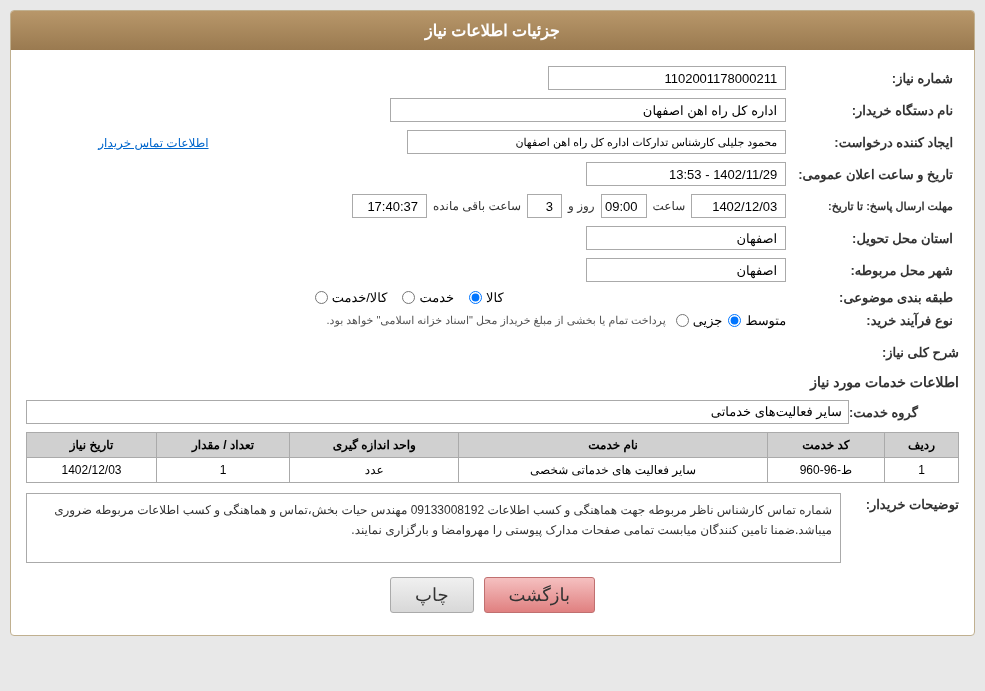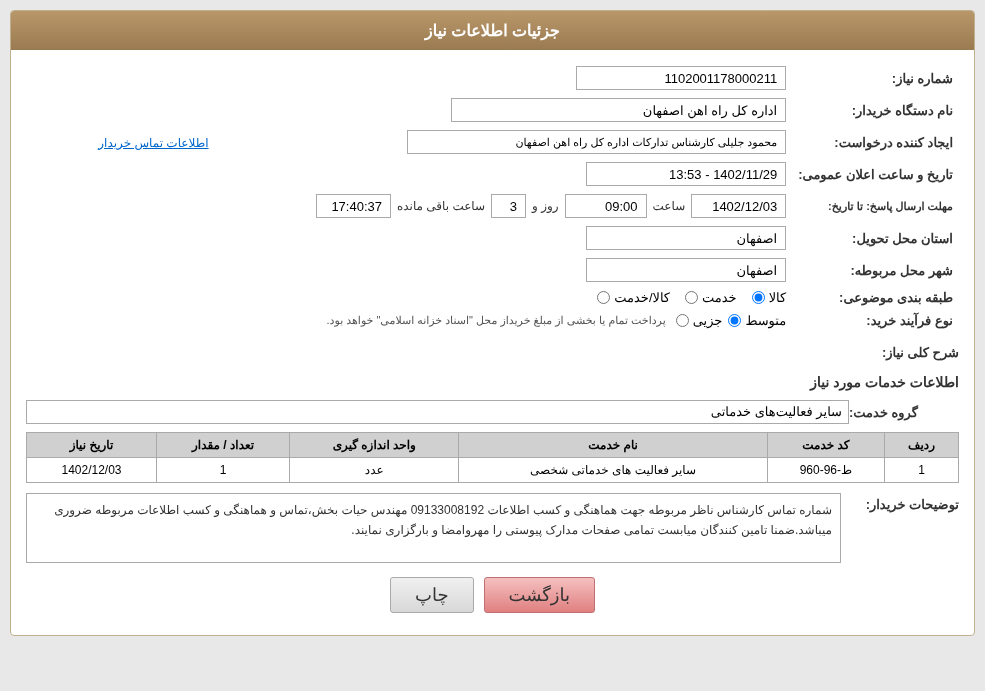--- a/index.html
+++ b/index.html
@@ -47,21 +47,21 @@
       text-align: right;
       color: #333;
       white-space: nowrap;
       width: 130px;
       font-weight: bold;
     }
     .value-cell {
       text-align: right;
     }
     .input-box-medium {
-      width: 210px;
+      width: 238px;
       margin-left: 28px;
     }
     .link-blue {
       color: #0066cc;
       text-decoration: underline;
       cursor: pointer;
     }
     .small-label {
       font-size: 12px;
       color: #333;
@@ -205,21 +205,21 @@
               <span>1102001178000211</span>
             </div>
           </td>
           <td style="width:40px;"></td>
           <td></td>
         </tr>
 
         <tr>
           <td class="label-cell">نام دستگاه خریدار:</td>
           <td colspan="3" class="value-cell">
-            <div class="field-value-box" style="width:335px;">
+            <div class="field-value-box" style="width:396px;">
               <span>اداره کل راه اهن اصفهان</span>
             </div>
           </td>
         </tr>
 
         <tr>
           <td class="label-cell">ایجاد کننده درخواست:</td>
           <td colspan="2" class="value-cell">
             <div class="field-value-box" style="width:379px;">
               <span style="font-size:11px;">محمود جلیلی کارشناس تدارکات اداره کل راه اهن اصفهان</span>
@@ -240,21 +240,21 @@
         </tr>
 
         <tr>
           <td class="label-cell" style="font-size:11px;">مهلت ارسال پاسخ: تا تاریخ:</td>
           <td colspan="3" class="value-cell">
             <div style="display:flex; align-items:center; gap:6px; direction:rtl;">
               <div class="field-value-box" style="width:95px;">
                 <span>1402/12/03</span>
               </div>
               <span class="small-label">ساعت</span>
-              <div class="field-value-box" style="width:82px;">
+              <div class="field-value-box" style="width:46px;">
                 <span>09:00</span>
               </div>
               <span class="small-label">روز و</span>
               <div class="field-value-box" style="width:35px;">
                 <span>3</span>
               </div>
               <span class="small-label">ساعت باقی مانده</span>
               <div class="field-value-box" style="width:75px;">
                 <span>17:40:37</span>
               </div>
@@ -276,21 +276,21 @@
           <td colspan="3" class="value-cell">
             <div class="field-value-box" style="width:200px;">
               <span>اصفهان</span>
             </div>
           </td>
         </tr>
 
         <tr>
           <td class="label-cell">طبقه بندی موضوعی:</td>
           <td colspan="3" class="value-cell">
-            <div class="radio-group" style="justify-content:flex-end;">
+            <div class="radio-group" style="justify-content:center;">
               <div class="radio-item">
                 <label>کالا/خدمت</label>
                 <input type="radio" name="category" style="">
               </div>
               <div class="radio-item">
                 <label>خدمت</label>
                 <input type="radio" name="category" style="">
               </div>
               <div class="radio-item">
                 <label>کالا</label>

